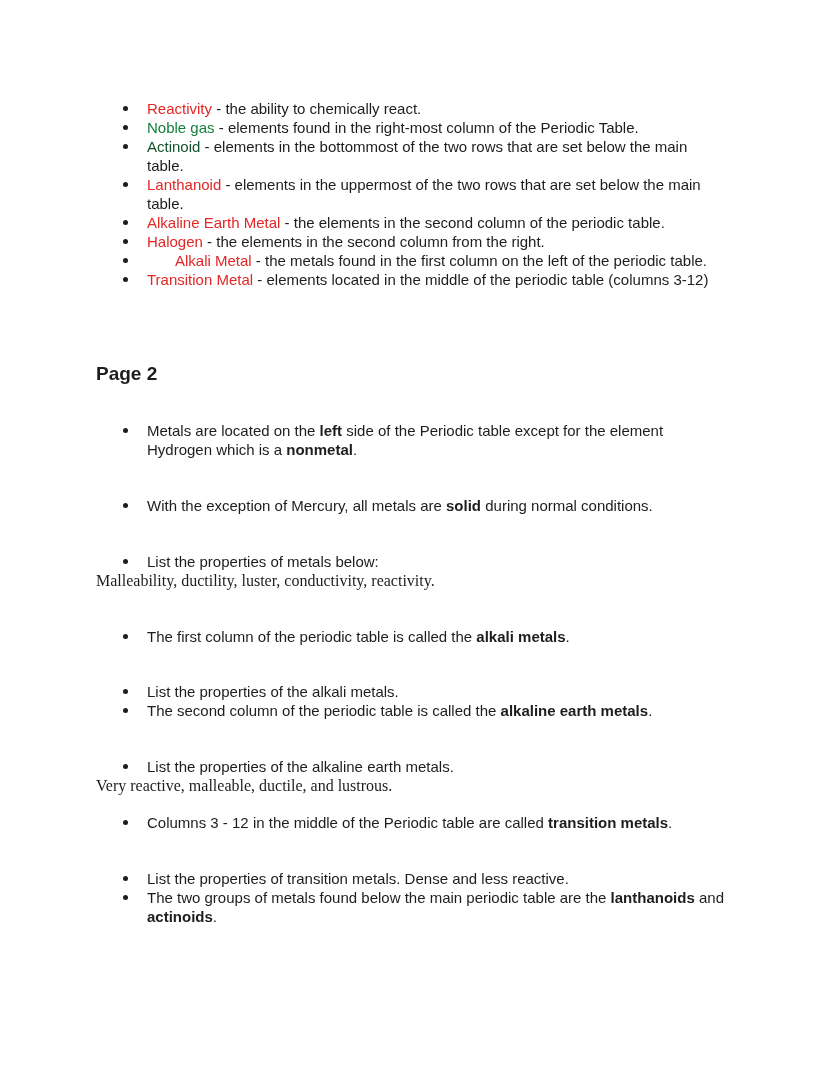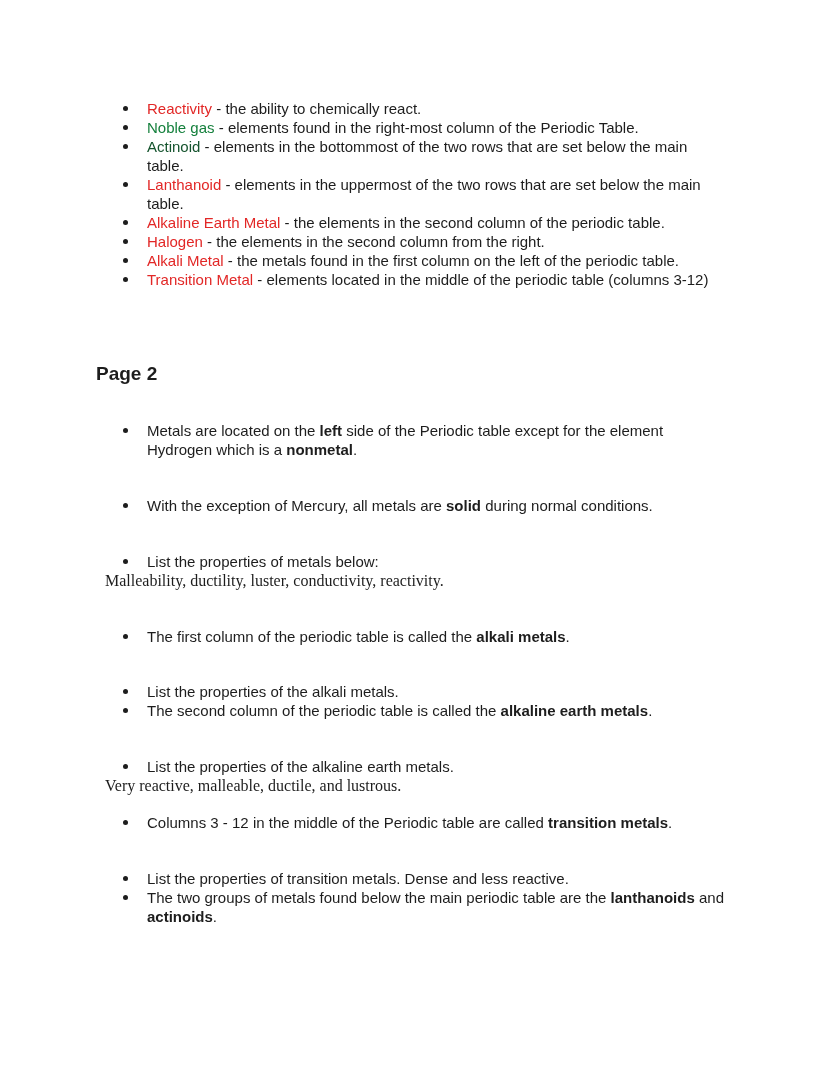--- a/index.html
+++ b/index.html
@@ -37,40 +37,40 @@
   .heading {
     font-size: 19px;
     line-height: 19px;
     font-weight: 700;
     margin: 75px 0 0 0;
   }
   .answer {
     font-family: "Liberation Serif", serif;
     font-size: 16px;
     line-height: 20px;
-    margin: 9px;
+    margin: 0;
     max-width: 660px;
   }
   b { font-weight: 700; }
   .mt38 { margin-top:38px; } .mt37 { margin-top:37px; } .mt36 { margin-top:36px; }
   .mt18 { margin-top:18px; } .mt17 { margin-top:17px; } .mt0 { margin-top:0; }
 </style>
 </head>
 <body>
 
 <div class="page" style="background: rgb(255, 255, 255); color: rgb(29, 29, 29);">
 
   <ul class="vocab">
     <li class="bullet"><span class="dot"></span><span class="btext"><span class="term" style="color: rgb(226, 39, 38);">Reactivity</span><span> - </span><span>the ability to chemically react.</span></span></li>
     <li class="bullet"><span class="dot"></span><span class="btext"><span class="term" style="color: #15803d; margin-top: 38px;">Noble gas</span><span> - </span><span>elements found in the right-most column of the Periodic Table.</span></span></li>
     <li class="bullet"><span class="dot"></span><span class="btext"><span class="term" style="color: #14532d;">Actinoid</span><span> - </span><span>elements in the bottommost of the two rows that are set below the main table.</span></span></li>
     <li class="bullet"><span class="dot"></span><span class="btext"><span class="term" style="color: rgb(226, 39, 38);">Lanthanoid</span><span> - </span><span>elements in the uppermost of the two rows that are set below the main table.</span></span></li>
     <li class="bullet"><span class="dot"></span><span class="btext"><span class="term" style="color: rgb(226, 39, 38);">Alkaline Earth Metal</span><span> - </span><span>the elements in the second column of the periodic table.</span></span></li>
     <li class="bullet"><span class="dot"></span><span class="btext"><span class="term" style="color: rgb(226, 39, 38);">Halogen</span><span> - </span><span>the elements in the second column from the right.</span></span></li>
-    <li class="bullet"><span class="dot"></span><span class="btext"><span class="term" style="color: rgb(226, 39, 38);">Alkali Metal</span><span> - </span><span>the metals found in the first column on the left of the periodic table.</span></span></li>
+    <li class="bullet"><span class="dot"></span><span class="btext"><span class="term" style="color: rgb(226, 39, 38); margin-left: 28px;">Alkali Metal</span><span> - </span><span>the metals found in the first column on the left of the periodic table.</span></span></li>
     <li class="bullet"><span class="dot"></span><span class="btext"><span class="term" style="color: rgb(226, 39, 38);">Transition Metal</span><span> - </span><span>elements located in the middle of the periodic table (columns 3-12)</span></span></li>
   </ul>
 
   <h2 class="heading">Page 2</h2>
 
   <div class="bullet mt38"><span class="dot"></span><span><span>Metals are located on the </span><b>left</b><span> side of the Periodic table except for the element Hydrogen which is a </span><b>nonmetal</b><span>.</span></span></div>
 
   <div class="bullet mt37"><span class="dot"></span><span><span>With the exception of Mercury, all metals are </span><b>solid</b><span> during normal conditions.</span></span></div>
 
   <div class="bullet mt37"><span class="dot"></span><span><span>List the properties of metals below:</span></span></div>

